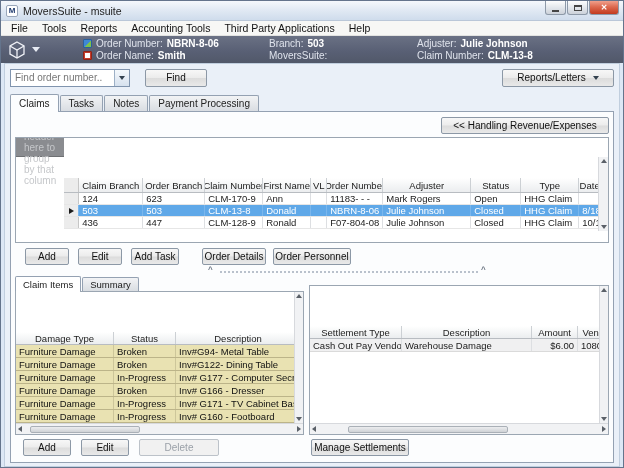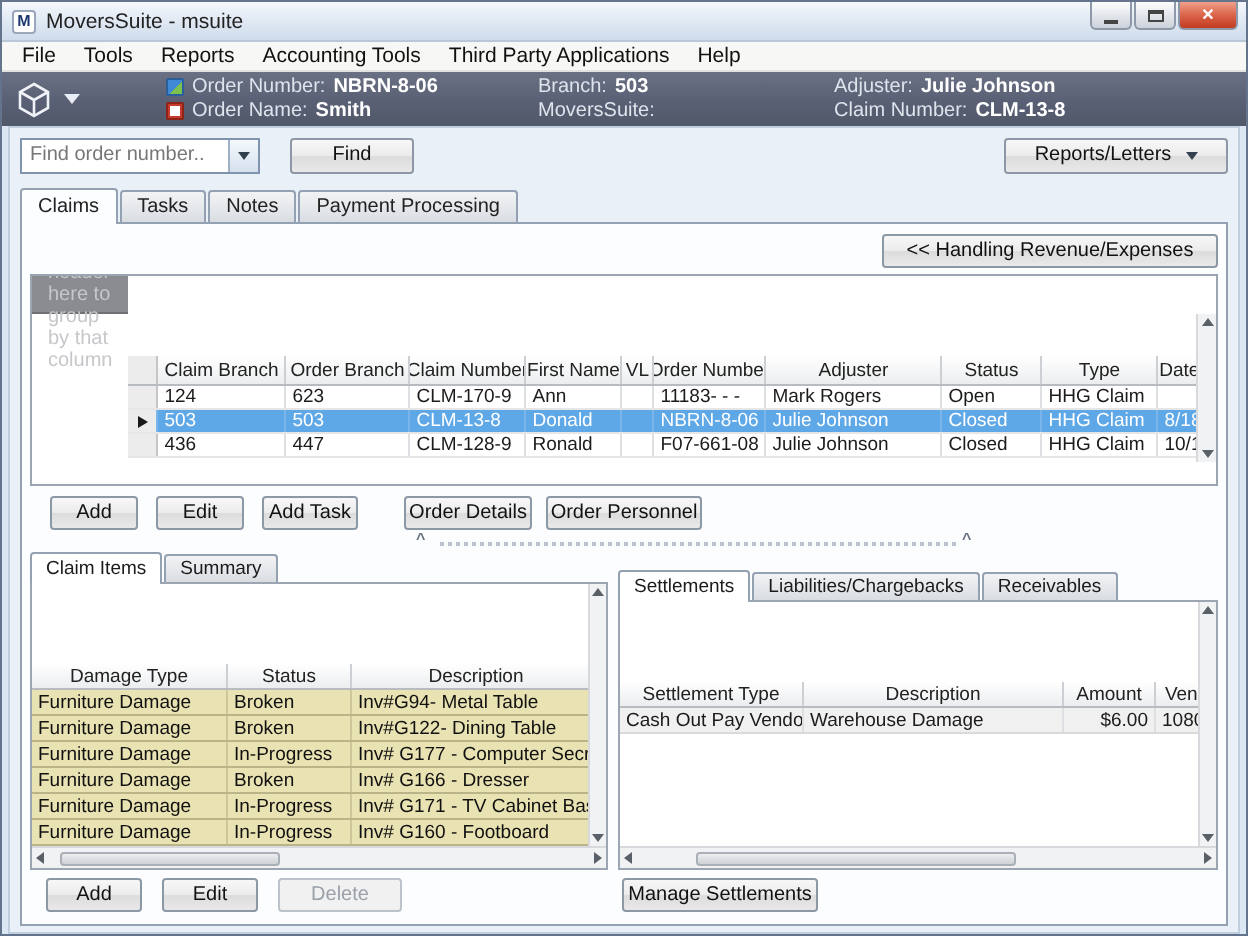--- a/index.html
+++ b/index.html
@@ -121,21 +121,21 @@
   .ci-grid .g-head { height:13px; }
   .ci-grid .g-data { height:13px; }
 
   .st-grid .g-head { height:13px; }
   .st-grid .g-data { height:13px; background:#f0f0f1; border-bottom:1px solid #dadada; }
 
   
   .panel-btnrow { height:17px; flex:0 0 17px; margin:4px 0 2px; display:flex; align-items:center; }
   .panel-btnrow .btn { height:17px; }
   .pb-add { width:48px; margin-left:8px; } .pb-edit { width:48px; margin-left:10px; }
-  .pb-del { width:62px; margin-left:10px; color:#9aa0a8; background:#f1f1f1; border-color:#bcc2c9; }
+  .pb-del { width:80px; margin-left:10px; color:#9aa0a8; background:#f1f1f1; border-color:#bcc2c9; }
   .pb-manage { width:98px; margin-left:2px; }
 </style>
 </head>
 <body>
 
 <div class="window">
 
   <div class="titlebar">
     <div class="app-icon">M</div>
     <div class="title-text">MoversSuite - msuite</div>
@@ -283,21 +283,21 @@
                 <div class="g-cell" style="width: 54px;">8/18/2008</div>
                 <div class="g-cell" style="width: 40px;">Worrell</div>
               </div>
               <div class="g-row g-data">
                 <div class="g-cell g-ind"></div>
                 <div class="g-cell" style="width: 64px;">436</div>
                 <div class="g-cell" style="width: 62px;">447</div>
                 <div class="g-cell" style="width: 58px;">CLM-128-9</div>
                 <div class="g-cell" style="width: 48px;">Ronald</div>
                 <div class="g-cell" style="width: 16px;"></div>
-                <div class="g-cell" style="width: 56px;">F07-661-08</div>
+                <div class="g-cell" style="width: 56px;">F07-804-08</div>
                 <div class="g-cell" style="width: 88px;">Julie Johnson</div>
                 <div class="g-cell" style="width: 50px;">Closed</div>
                 <div class="g-cell" style="width: 58px;">HHG Claim</div>
                 <div class="g-cell" style="width: 54px;">10/14/2009</div>
                 <div class="g-cell" style="width: 40px;">Smith</div>
               </div>
             </div>
           <div class="claims-filler"></div>
           <div class="g-footer">
             <div class="claims-count">Claims: 3</div>
@@ -385,25 +385,20 @@
               </div>
             </div>
             <div class="panel-btnrow">
               <button class="btn pb-add">Add</button>
               <button class="btn pb-edit">Edit</button>
               <button class="btn pb-del" disabled="">Delete</button>
             </div>
           </div>
 
           <div class="panel panel-right">
-            <div class="subtabs">
-              <div class="subtab active">Settlements</div>
-              <div class="subtab">Liabilities/Chargebacks</div>
-              <div class="subtab">Receivables</div>
-            </div>
             <div class="grid-box">
               <div class="grid-scrollwrap">
                 <div class="st-grid">
                     <div class="g-row g-head">
                       <div class="g-cell g-hcell" style="width: 92px;">Settlement Type</div>
                       <div class="g-cell g-hcell" style="width: 130px;">Description</div>
                       <div class="g-cell g-hcell" style="width: 46px;">Amount</div>
                       <div class="g-cell g-hcell" style="width: 40px;">Vendor</div>
                     </div>
                     <div class="g-row g-data">

